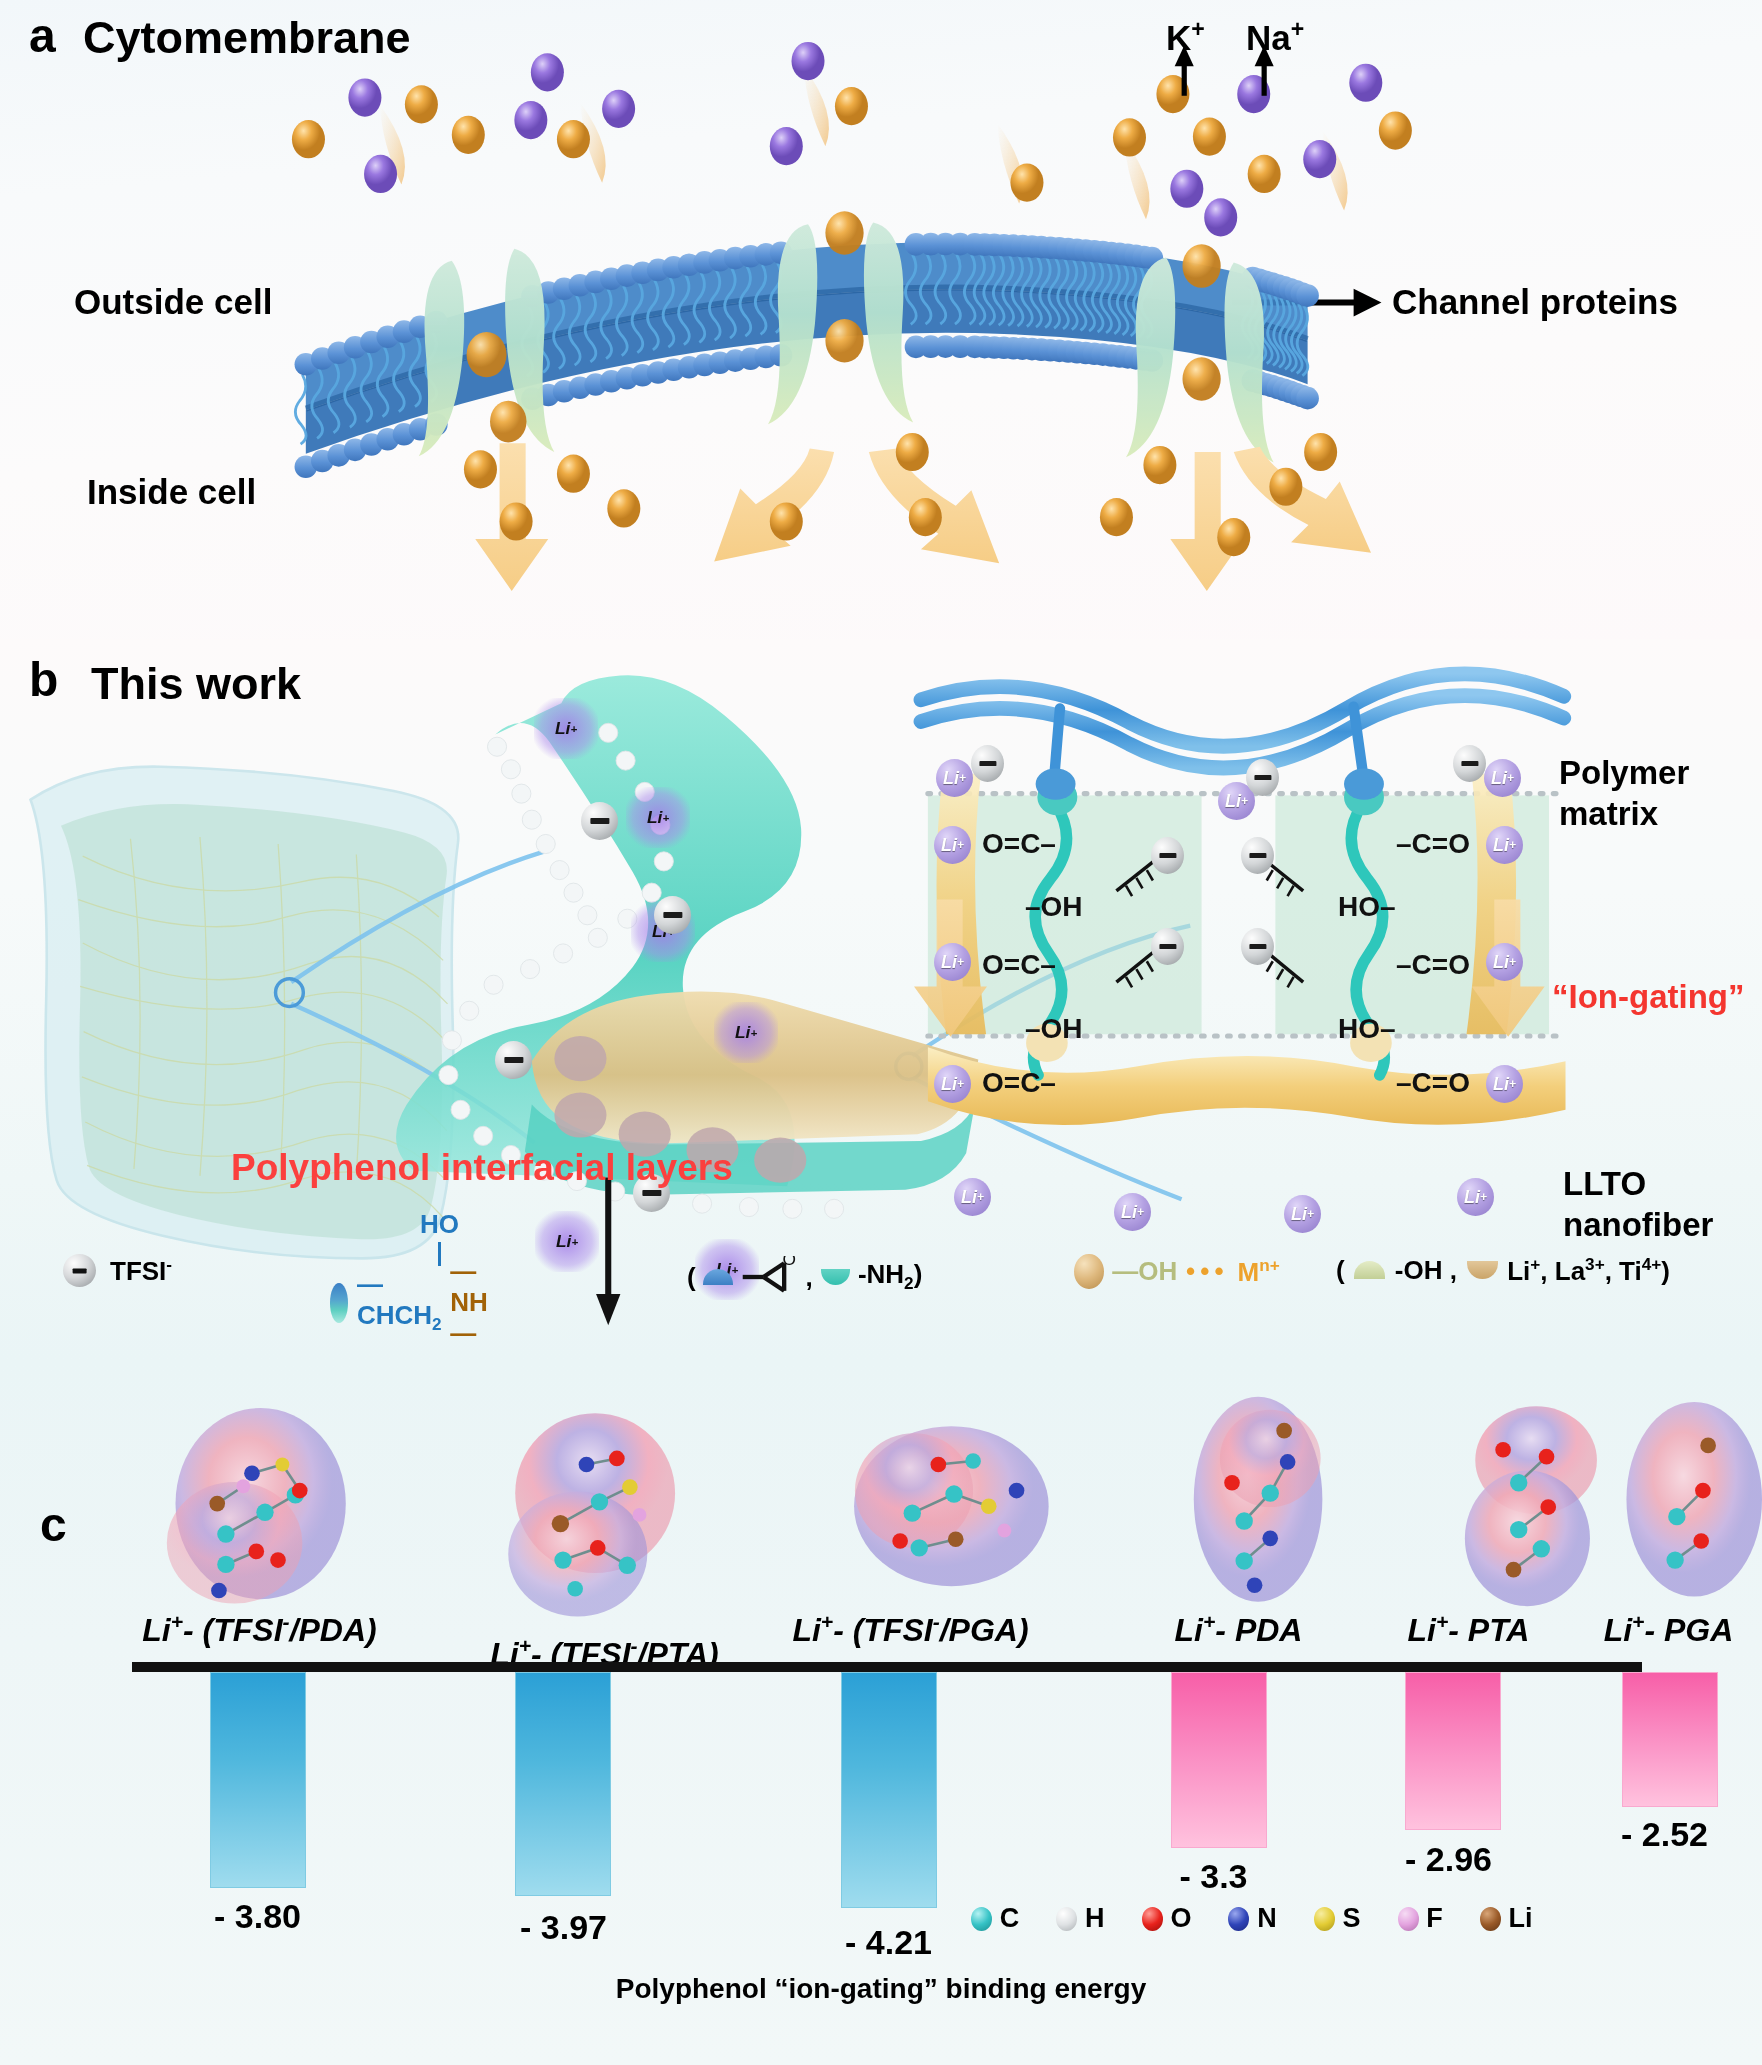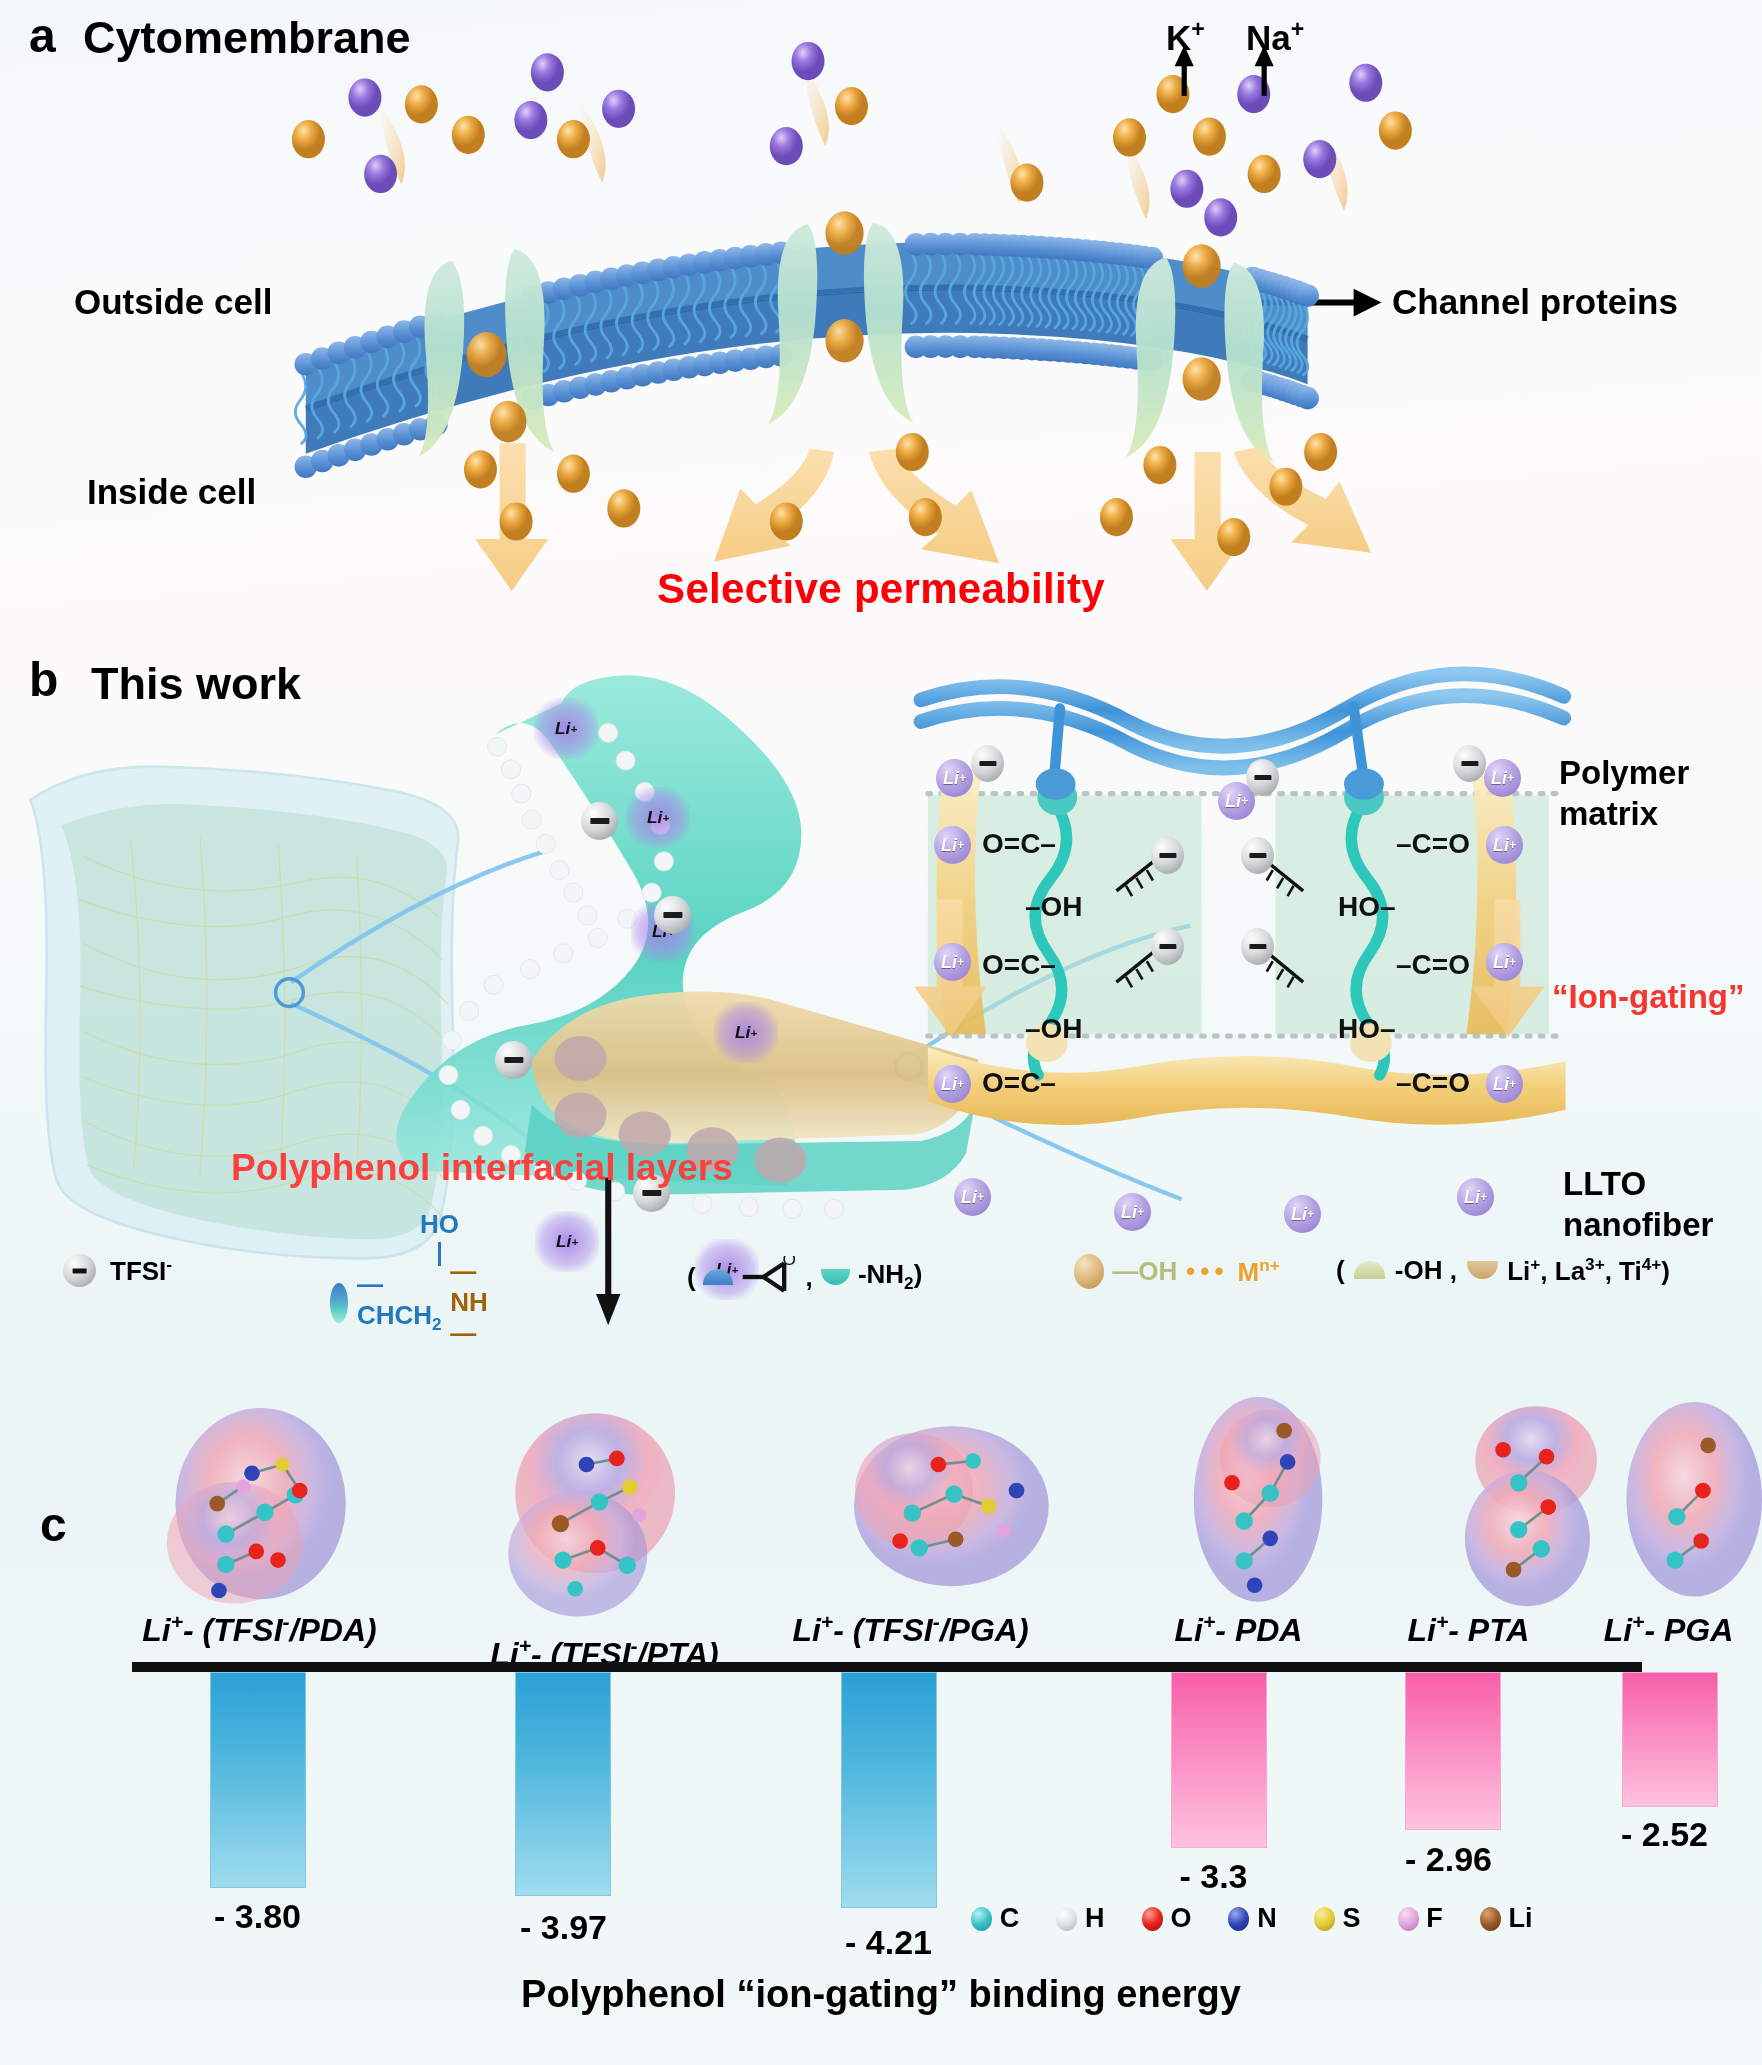--- a/index.html
+++ b/index.html
@@ -119,21 +119,21 @@
   .bar-value {
     position:absolute; font-size:34px; font-weight:bold; white-space:nowrap; text-align:center;
   }
   #atom-legend {
     position:absolute; left:971px; top:543px; display:flex; gap:37px; align-items:center;
   }
   .atom-item { display:flex; align-items:center; gap:7.8px; font-size:27px; font-weight:bold; }
   .atom-dot { width:21px; height:24px; border-radius:50%; display:inline-block; }
   #c-caption {
     position:absolute; left:0; right:0; top:613px; text-align:center;
-    font-size:38px; font-weight:bold; color:#000;
+    font-size:28px; font-weight:bold; color:#000;
   }
   .li-badge{
     position:absolute; border-radius:50%; display:flex; align-items:center; justify-content:center;
     background:radial-gradient(circle at 34% 28%, #e0d6f8 0%, #b3a0e2 48%, #8d78c8 100%);
     color:#fff; font-weight:bold; font-style:italic;
     text-shadow:0 0.9px 0.9px rgba(0,0,0,.45);
   }
   .minus-badge{
     position:absolute; border-radius:50%;
     background:radial-gradient(circle at 33% 28%, #fdfdfd 0%, #d3d6d8 48%, #8d9295 100%);
@@ -487,21 +487,20 @@
         <ellipse cx="1520" cy="520" rx="19" ry="22" fill="url(#gK)"></ellipse>
         <ellipse cx="1420" cy="618" rx="19" ry="22" fill="url(#gK)"></ellipse>
       </g>
     </svg>
 
     <div id="label-outside">Outside cell</div>
     <div id="label-inside">Inside cell</div>
     <div id="label-channel">Channel proteins</div>
     <div id="label-k">K<sup>+</sup></div>
     <div id="label-na">Na<sup>+</sup></div>
-    <div id="selective">Selective permeability</div>
   </div>
 
   <div id="panel-b">
     <div id="b-letter" class="panel-letter">b</div>
     <div id="b-title">This work</div>
 
     <svg width="1762" height="721" style="position:absolute;left:0;top:0" viewBox="0 0 2028 830">
       <defs>
         <linearGradient id="memGrad" x1="0" y1="0" x2="1" y2="1">
           <stop offset="0%" stop-color="#dff1ef"></stop>

